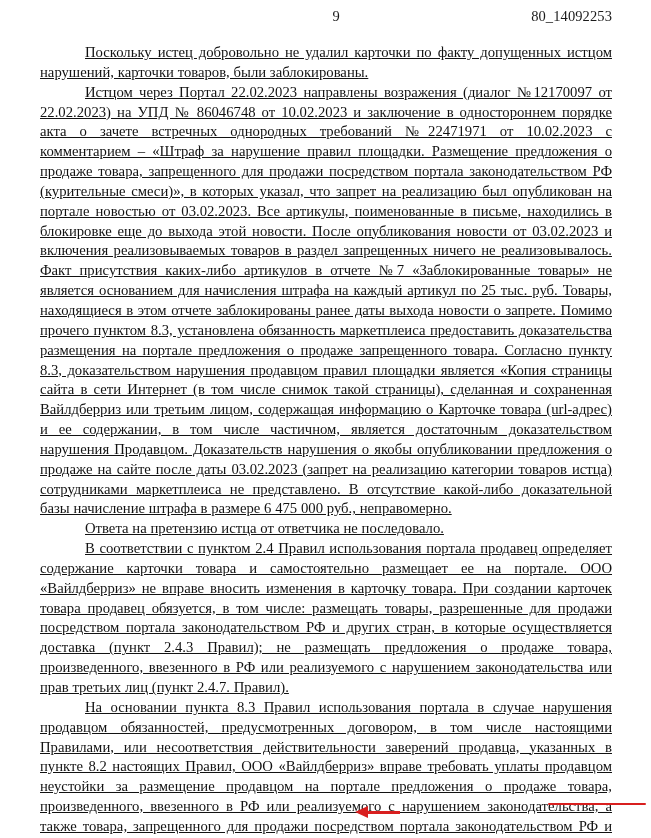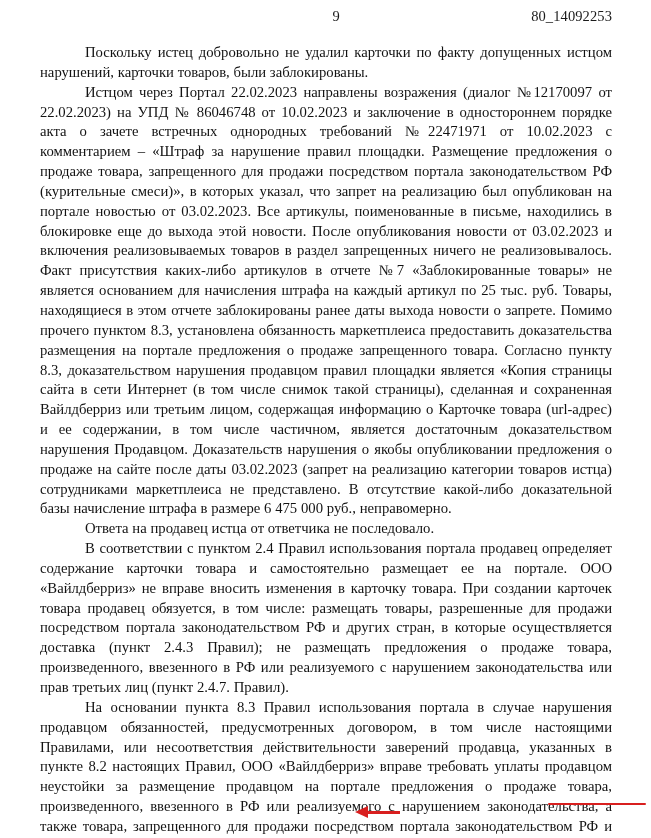--- a/index.html
+++ b/index.html
@@ -60,20 +60,21 @@
   .para {
     margin: 0;
     padding: 0;
     text-align: justify;
     text-align-last: left;
     text-indent: 45px;
     font-size: 14.7px;
     line-height: 19.85px;
     hyphens: none;
     word-spacing: 0.1px;
+    text-decoration: underline;
   }
 
   
   .ann-underline {
     position: absolute;
     background: #d81f1f;
     height: 2.4px;
     border-radius: 1px;
   }
 
@@ -107,21 +108,21 @@
 <div class="page">
 
   <div class="doc-header">
     <span class="page-no">9</span>
     <span class="doc-no">80_14092253</span>
   </div>
 
   <div class="doc-body">
     <p class="para">Поскольку истец добровольно не удалил карточки по факту допущенных истцом нарушений, карточки товаров, были заблокированы.</p>
     <p class="para">Истцом через Портал 22.02.2023 направлены возражения (диалог №12170097 от 22.02.2023) на УПД № 86046748 от 10.02.2023 и заключение в одностороннем порядке акта о зачете встречных однородных требований №22471971 от 10.02.2023 с комментарием – «Штраф за нарушение правил площадки. Размещение предложения о продаже товара, запрещенного для продажи посредством портала законодательством РФ (курительные смеси)», в которых указал, что запрет на реализацию был опубликован на портале новостью от 03.02.2023. Все артикулы, поименованные в письме, находились в блокировке еще до выхода этой новости. После опубликования новости от 03.02.2023 и включения реализовываемых товаров в раздел запрещенных ничего не реализовывалось. Факт присутствия каких-либо артикулов в отчете №7 «Заблокированные товары» не является основанием для начисления штрафа на каждый артикул по 25 тыс. руб. Товары, находящиеся в этом отчете заблокированы ранее даты выхода новости о запрете. Помимо прочего пунктом 8.3, установлена обязанность маркетплеиса предоставить доказательства размещения на портале предложения о продаже запрещенного товара. Согласно пункту 8.3, доказательством нарушения продавцом правил площадки является «Копия страницы сайта в сети Интернет (в том числе снимок такой страницы), сделанная и сохраненная Вайлдберриз или третьим лицом, содержащая информацию о Карточке товара (url-адрес) и ее содержании, в том числе частичном, является достаточным доказательством нарушения Продавцом. Доказательств нарушения о якобы опубликовании предложения о продаже на сайте после даты 03.02.2023 (запрет на реализацию категории товаров истца) сотрудниками маркетплеиса не представлено. В отсутствие какой-либо доказательной базы начисление штрафа в размере 6 475 000 руб., неправомерно.</p>
-    <p class="para">Ответа на продавец истца от ответчика не последовало.</p>
+    <p class="para">Ответа на претензию истца от ответчика не последовало.</p>
     <p class="para">В соответствии с пунктом 2.4 Правил использования портала продавец определяет содержание карточки товара и самостоятельно размещает ее на портале. ООО «Вайлдберриз» не вправе вносить изменения в карточку товара. При создании карточек товара продавец обязуется, в том числе: размещать товары, разрешенные для продажи посредством портала законодательством РФ и других стран, в которые осуществляется доставка (пункт 2.4.3 Правил); не размещать предложения о продаже товара, произведенного, ввезенного в РФ или реализуемого с нарушением законодательства или прав третьих лиц (пункт 2.4.7. Правил).</p>
     <p class="para">На основании пункта 8.3 Правил использования портала в случае нарушения продавцом обязанностей, предусмотренных договором, в том числе настоящими Правилами, или несоответствия действительности заверений продавца, указанных в пункте 8.2 настоящих Правил, ООО «Вайлдберриз» вправе требовать уплаты продавцом неустойки за размещение продавцом на портале предложения о продаже товара, произведенного, ввезенного в РФ или реализуемого с нарушением законодательства, а также товара, запрещенного для продажи посредством портала законодательством РФ и других стран, в которые осуществляется доставка, – в размере 25 000 рублей за один факт нарушения.</p>
 
   </div>
 
   <div class="ann-underline" style="left:548px; top:803px; width:98px;"></div>
 
   <div class="ann-arrow" style="left:355px; top:806px; width:45px; height:12px;">
     <span class="head"></span>
     <span class="shaft"></span>

